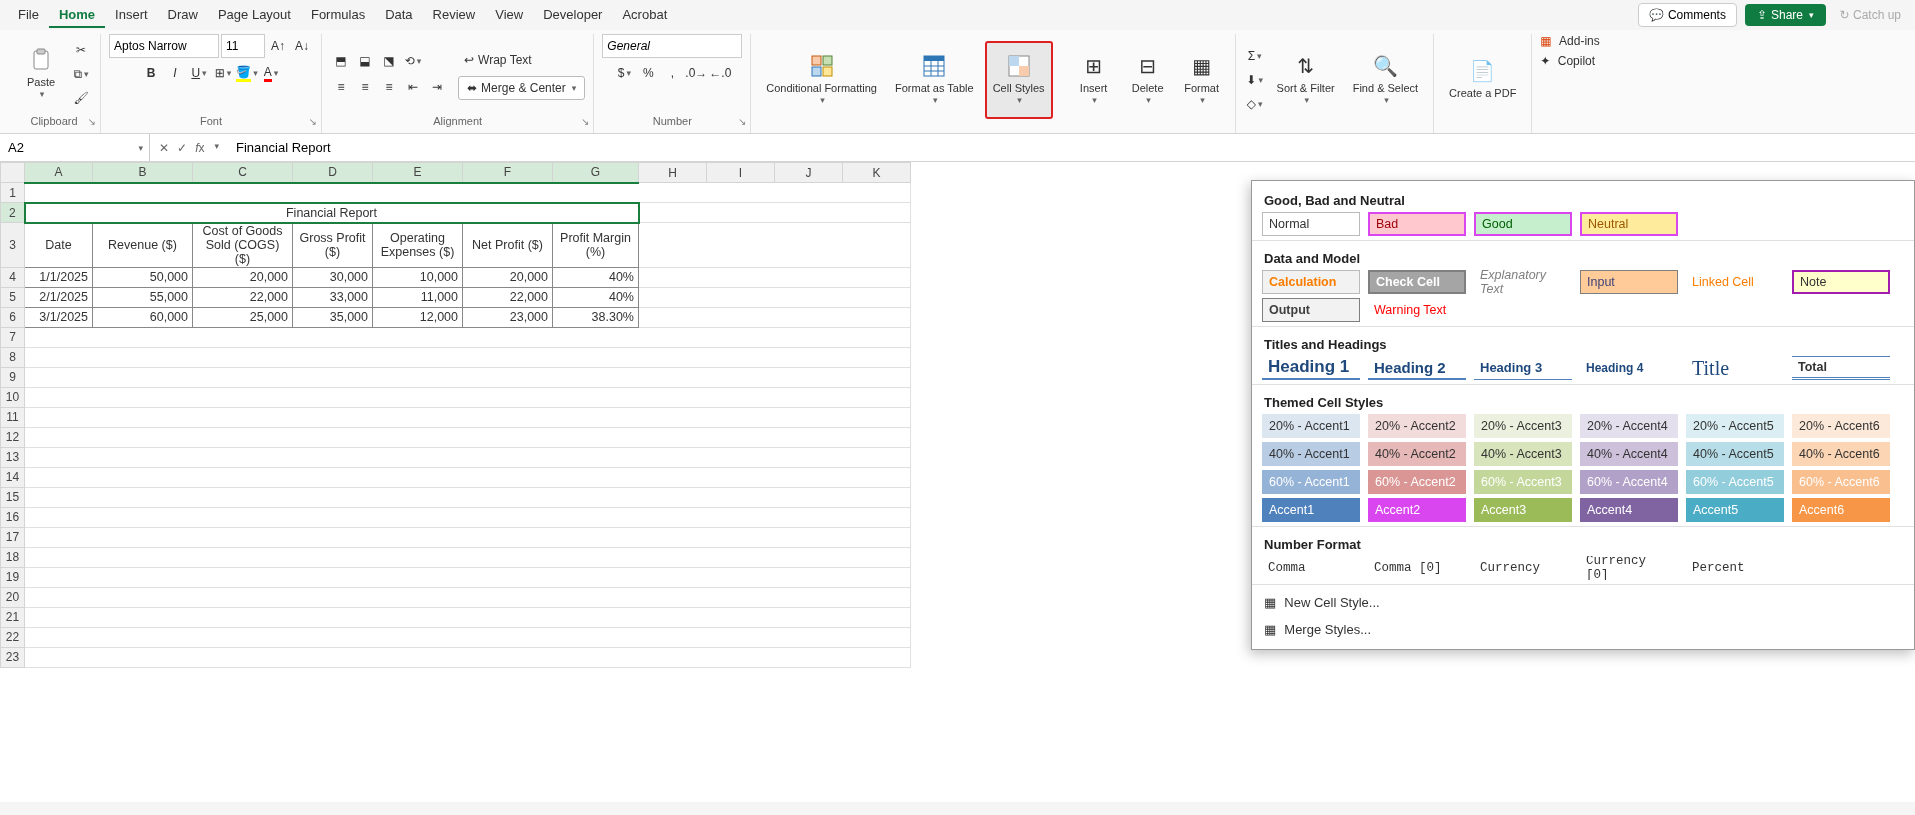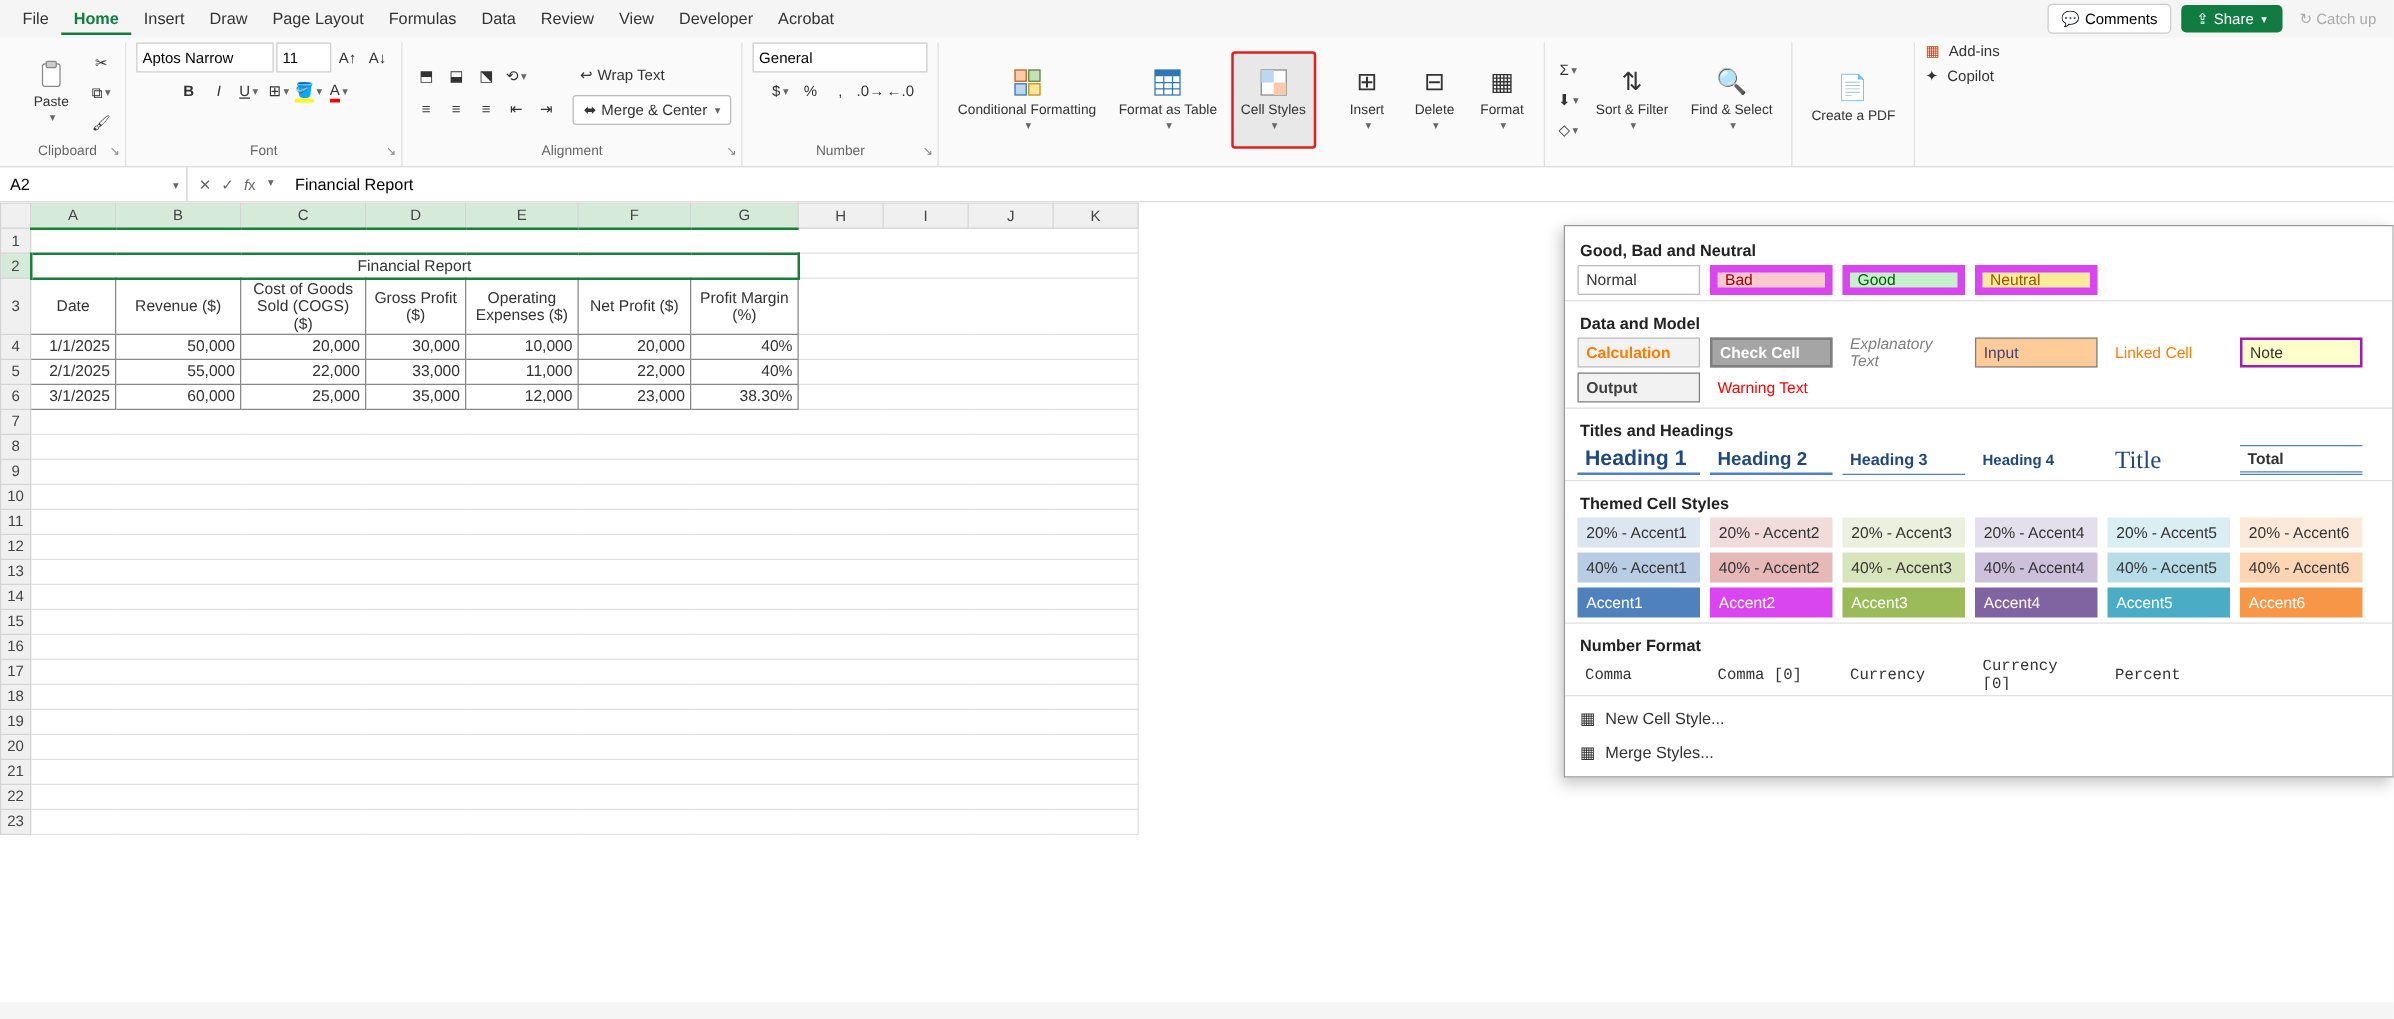--- a/index.html
+++ b/index.html
@@ -23,21 +23,21 @@
   .ribbon-btn-big { display: flex; flex-direction: column; align-items: center; justify-content: center; padding: 4px 6px; font-size: 11px; line-height: 1.2; text-align: center; cursor: pointer; border: 1px solid transparent; border-radius: 3px; min-width: 50px; height: 78px; }
   .ribbon-btn-big.active { border: 2px solid #e02020; background: #e8e8e8; }
   .ribbon-icon-lg { width: 24px; height: 24px; margin-bottom: 4px; display: flex; align-items: center; justify-content: center; font-size: 20px; }
   .ribbon-mini { width: 22px; height: 22px; display: inline-flex; align-items: center; justify-content: center; cursor: pointer; border: 1px solid transparent; border-radius: 2px; }
   .col { display: flex; flex-direction: column; gap: 2px; }
   .row { display: flex; gap: 2px; align-items: center; }
   
   .font-select { border: 1px solid #ccc; font-size: 12px; padding: 2px 4px; height: 24px; background: #fff; }
   .font-name { width: 110px; }
   .font-size { width: 44px; }
-  .number-select { width: 140px; }
+  .number-select { width: 140px; font-style: italic; }
   .merge-btn { border: 1px solid #bbb; background: #fff; border-radius: 3px; padding: 2px 8px; height: 24px; display: flex; align-items: center; gap: 4px; font-size: 12px; cursor: pointer; }
   .wrap-btn { padding: 2px 6px; height: 24px; display: flex; align-items: center; gap: 4px; font-size: 12px; cursor: pointer; }
   
   
   .formula-bar-row { display: flex; align-items: center; border-bottom: 1px solid #d4d4d4; background: #fff; height: 28px; }
   .name-box { width: 150px; border-right: 1px solid #ccc; padding: 2px 6px; height: 100%; display: flex; align-items: center; justify-content: space-between; }
   .name-box input { border: none; width: 100%; font-size: 13px; outline: none; }
   .fx-btns { display: flex; gap: 2px; padding: 0 6px; color: #666; }
   .fx-btns span { cursor: pointer; padding: 0 3px; }
   .formula-input { flex: 1; border: none; padding: 2px 8px; font-size: 13px; outline: none; }
@@ -55,21 +55,21 @@
   .data-cell { border: 1px solid #888 !important; }
   .hdr-row td { border: 1px solid #888; text-align: center; font-size: 12px; line-height: 1.15; padding: 2px 4px; }
   .num { text-align: right; }
   .selected-colh { background: #d6ead9 !important; border-bottom: 2px solid #1a7f3c !important; }
   .selected-rowh { background: #d6ead9 !important; border-right: 2px solid #1a7f3c !important; }
   
   
   .styles-panel { position: absolute; top: 18px; right: 0; width: 664px; background: #fff; border: 1px solid #999; box-shadow: -2px 4px 12px rgba(0,0,0,0.25); z-index: 100; padding: 6px 10px 6px; }
   .styles-section-label { font-weight: 600; font-size: 13px; padding: 6px 2px 4px; color: #222; }
   .styles-row { display: flex; gap: 8px; flex-wrap: wrap; margin-bottom: 4px; }
-  .style-swatch { width: 98px; height: 24px; display: flex; align-items: center; padding: 0 6px; font-size: 12.5px; border: 6px solid #d946ef; cursor: pointer; overflow: hidden; }
+  .style-swatch { width: 98px; height: 24px; display: flex; align-items: center; padding: 0 6px; font-size: 12.5px; border: 2px solid #d946ef; cursor: pointer; overflow: hidden; }
   .sw-normal { background:#fff; border:1px solid #bbb; }
   .sw-bad { background:#ffc7ce; color:#9c0006; }
   .sw-good { background:#c6efce; color:#006100; }
   .sw-neutral { background:#ffeb9c; color:#9c5700; }
   .sw-calc { background:#f2f2f2; color:#fa7d00; font-weight:600; border:1px solid #bbb;}
   .sw-check { background:#a5a5a5; color:#fff; font-weight:600; border:2px solid #7f7f7f;}
   .sw-explan { color:#7f7f7f; font-style:italic; border:none;}
   .sw-input { background:#ffcc99; color:#3f3f76; border:1px solid #7f7f7f;}
   .sw-linked { color:#fa7d00; border:none;}
   .sw-note { background:#ffffcc; border:2px solid #a21caf;}
@@ -529,20 +529,28 @@
         </div>
         <div class="styles-row">
           <div class="style-swatch" style="background: rgb(184, 204, 228); color: rgb(51, 51, 51); border: 1px solid transparent;">40% - Accent1</div>
           <div class="style-swatch" style="background: rgb(230, 184, 183); color: rgb(51, 51, 51); border: 1px solid transparent;">40% - Accent2</div>
           <div class="style-swatch" style="background: rgb(216, 228, 188); color: rgb(51, 51, 51); border: 1px solid transparent;">40% - Accent3</div>
           <div class="style-swatch" style="background: rgb(204, 192, 218); color: rgb(51, 51, 51); border: 1px solid transparent;">40% - Accent4</div>
           <div class="style-swatch" style="background: rgb(183, 222, 232); color: rgb(51, 51, 51); border: 1px solid transparent;">40% - Accent5</div>
           <div class="style-swatch" style="background: rgb(252, 213, 180); color: rgb(51, 51, 51); border: 1px solid transparent;">40% - Accent6</div>
         </div>
         <div class="styles-row">
+          <div class="style-swatch" style="background: rgb(149, 179, 215); color: rgb(255, 255, 255); border: 1px solid transparent;">60% - Accent1</div>
+          <div class="style-swatch" style="background: rgb(218, 150, 148); color: rgb(255, 255, 255); border: 1px solid transparent;">60% - Accent2</div>
+          <div class="style-swatch" style="background: rgb(196, 215, 155); color: rgb(255, 255, 255); border: 1px solid transparent;">60% - Accent3</div>
+          <div class="style-swatch" style="background: rgb(177, 160, 199); color: rgb(255, 255, 255); border: 1px solid transparent;">60% - Accent4</div>
+          <div class="style-swatch" style="background: rgb(146, 205, 220); color: rgb(255, 255, 255); border: 1px solid transparent;">60% - Accent5</div>
+          <div class="style-swatch" style="background: rgb(250, 191, 143); color: rgb(255, 255, 255); border: 1px solid transparent;">60% - Accent6</div>
+        </div>
+        <div class="styles-row">
           <div class="style-swatch" style="background: rgb(79, 129, 189); color: rgb(255, 255, 255); border: 1px solid transparent;">Accent1</div>
           <div class="style-swatch" style="background: #d946ef; color: rgb(255, 255, 255); border: 1px solid transparent;">Accent2</div>
           <div class="style-swatch" style="background: rgb(155, 187, 89); color: rgb(255, 255, 255); border: 1px solid transparent;">Accent3</div>
           <div class="style-swatch" style="background: rgb(128, 100, 162); color: rgb(255, 255, 255); border: 1px solid transparent;">Accent4</div>
           <div class="style-swatch" style="background: rgb(75, 172, 198); color: rgb(255, 255, 255); border: 1px solid transparent;">Accent5</div>
           <div class="style-swatch" style="background: rgb(247, 150, 70); color: rgb(255, 255, 255); border: 1px solid transparent;">Accent6</div>
         </div>
       </div>
     <div class="hr"></div>
     <div class="styles-section-label">Number Format</div>

